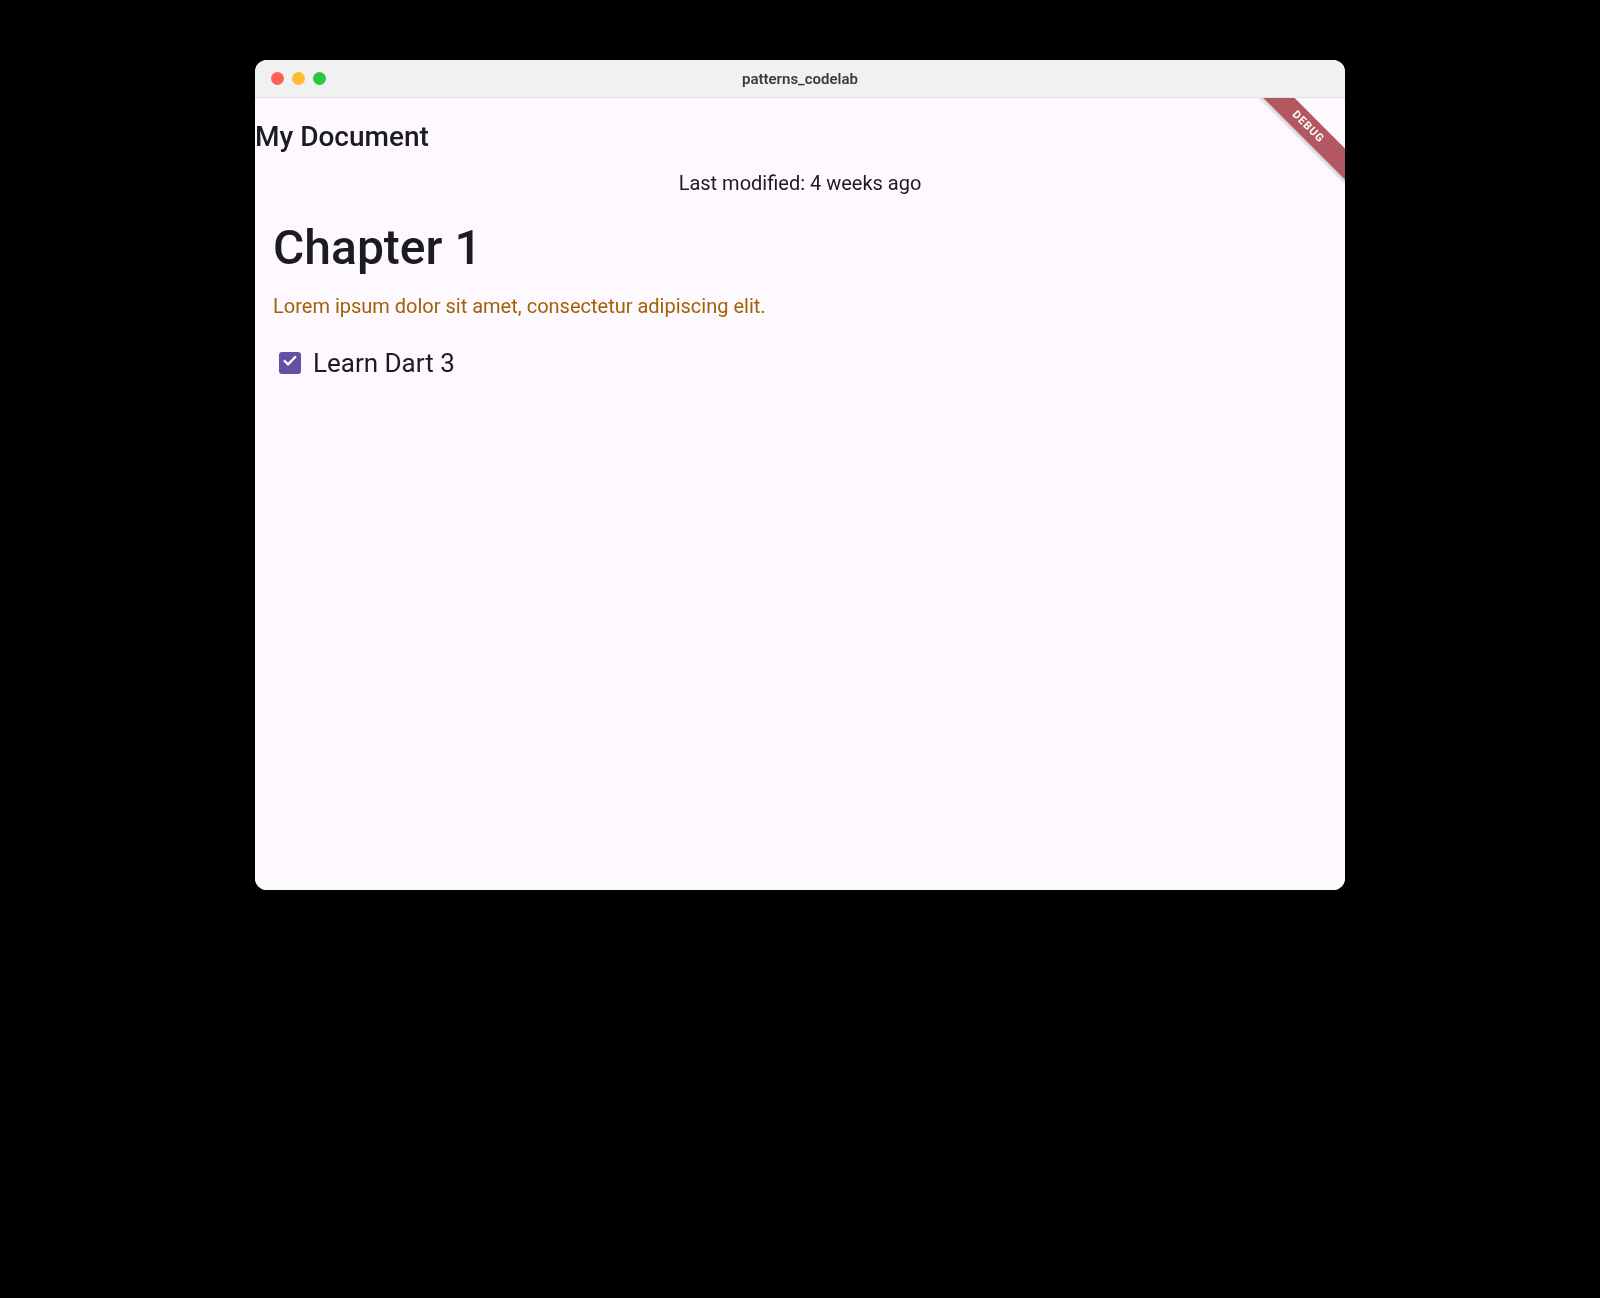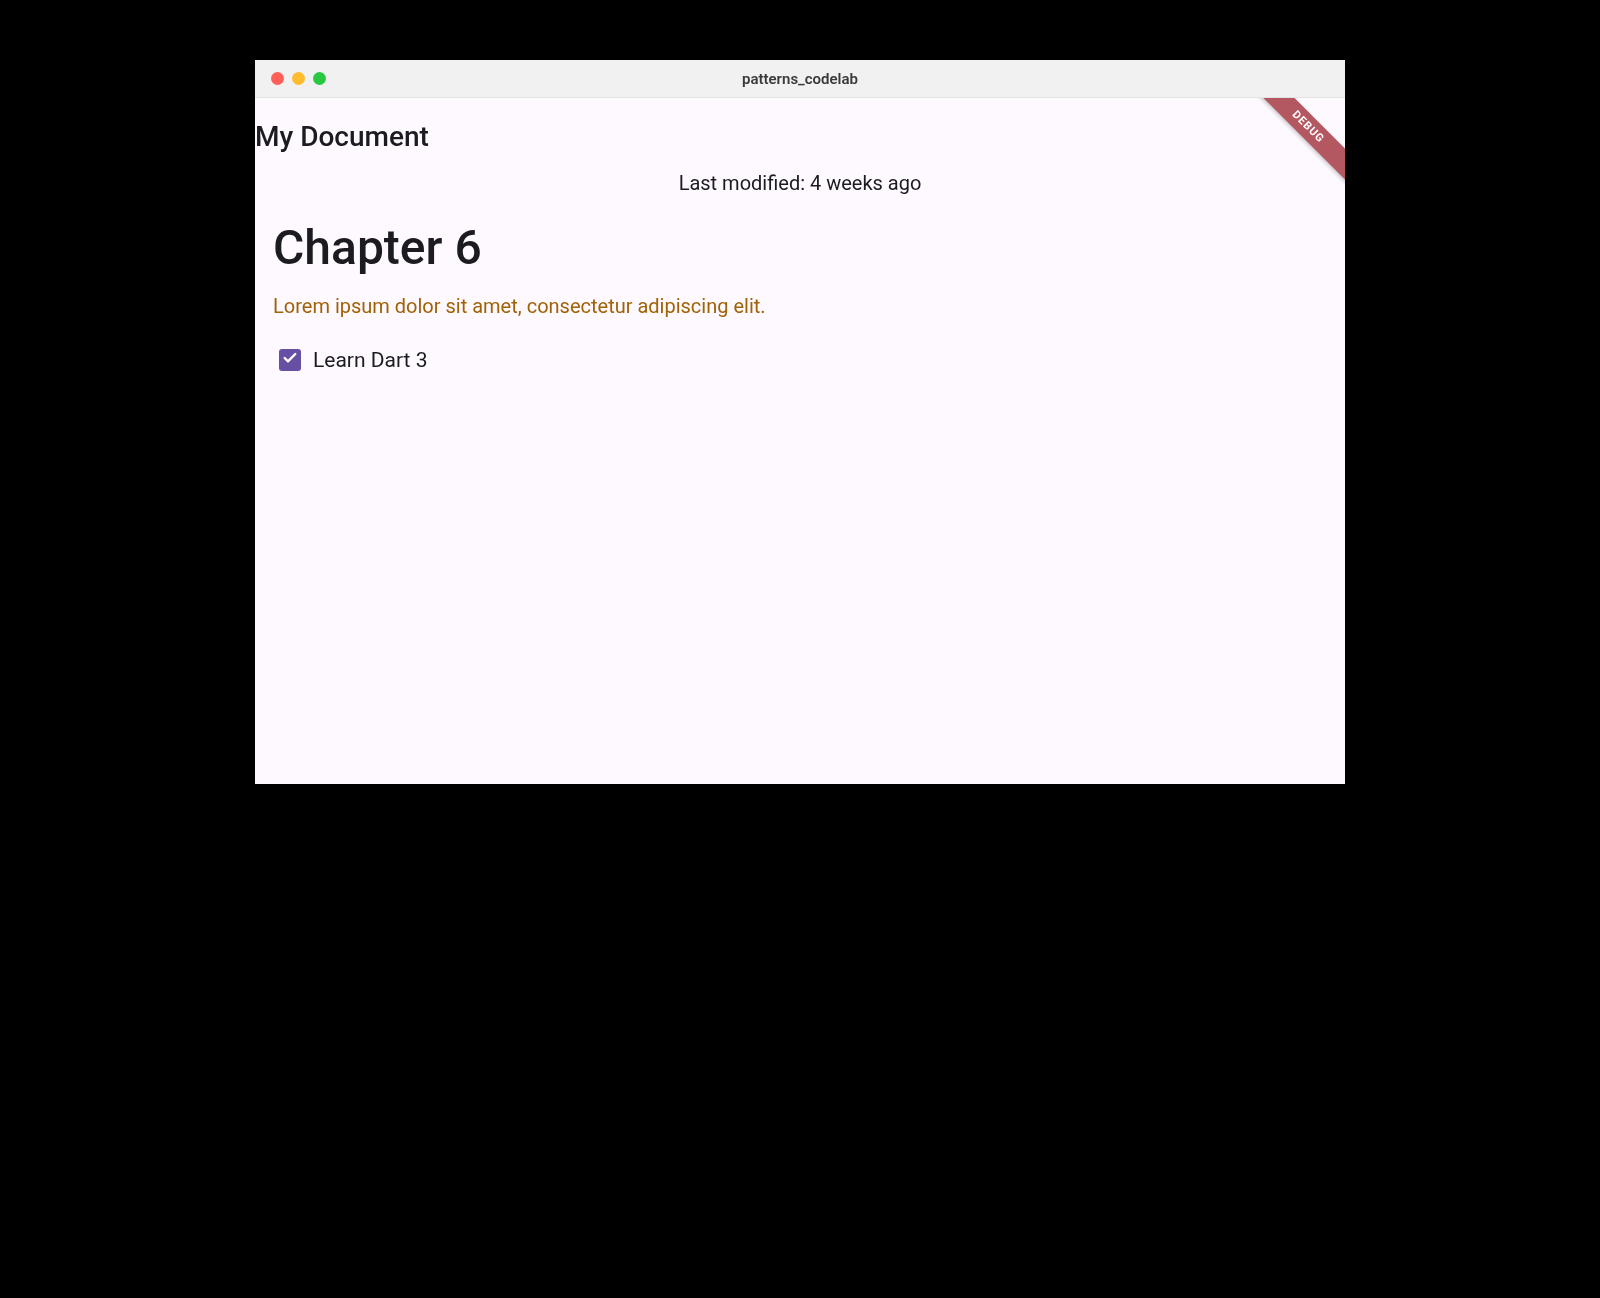--- a/index.html
+++ b/index.html
@@ -14,23 +14,23 @@
       background: #000;
       font-family: -apple-system, BlinkMacSystemFont, "Segoe UI", Roboto, Helvetica, Arial, sans-serif;
       display: flex;
       align-items: flex-start;
       justify-content: center;
       padding-top: 60px;
     }
 
     .window {
       width: 1090px;
-      height: 724px;
+      height: 830px;
       background: #fff;
-      border-radius: 0;
+      border-radius: 12px;
       overflow: hidden;
       box-shadow: 0 20px 60px rgba(0,0,0,0.5);
       position: relative;
     }
 
     .titlebar {
       height: 38px;
       background: #f2f1f2;
       border-bottom: 1px solid #e2e2e2;
       display: flex;
@@ -149,21 +149,21 @@
       justify-content: center;
       cursor: pointer;
     }
 
     .checkbox svg {
       width: 16px;
       height: 16px;
     }
 
     .checkbox-label {
-      font-size: 21px;
+      font-size: 26px;
       color: #1c1b1f;
     }
   </style>
 </head>
 <body>
 
 <div class="window">
   <div class="titlebar">
     <div class="traffic-lights">
       <div class="traffic-light close"></div>
@@ -175,21 +175,21 @@
 
   <div class="app-body">
     <div class="debug-banner">
       <div class="debug-banner-inner">DEBUG</div>
     </div>
 
     <div class="page-title">My Document</div>
     <div class="last-modified">Last modified: 4 weeks ago</div>
 
     <div class="content">
-      <h1 class="chapter-heading">Chapter 6</h1>
+      <h1 class="chapter-heading">Chapter 1</h1>
       <p class="body-text">Lorem ipsum dolor sit amet, consectetur adipiscing elit.</p>
 
       <div class="checkbox-row">
         <div class="checkbox">
           <span>
             <svg viewBox="0 0 24 24" fill="none" stroke="#ffffff" stroke-width="3.5" stroke-linecap="round" stroke-linejoin="round">
               <polyline points="20 6 9 17 4 12"></polyline>
             </svg>
           </span>
         </div>

